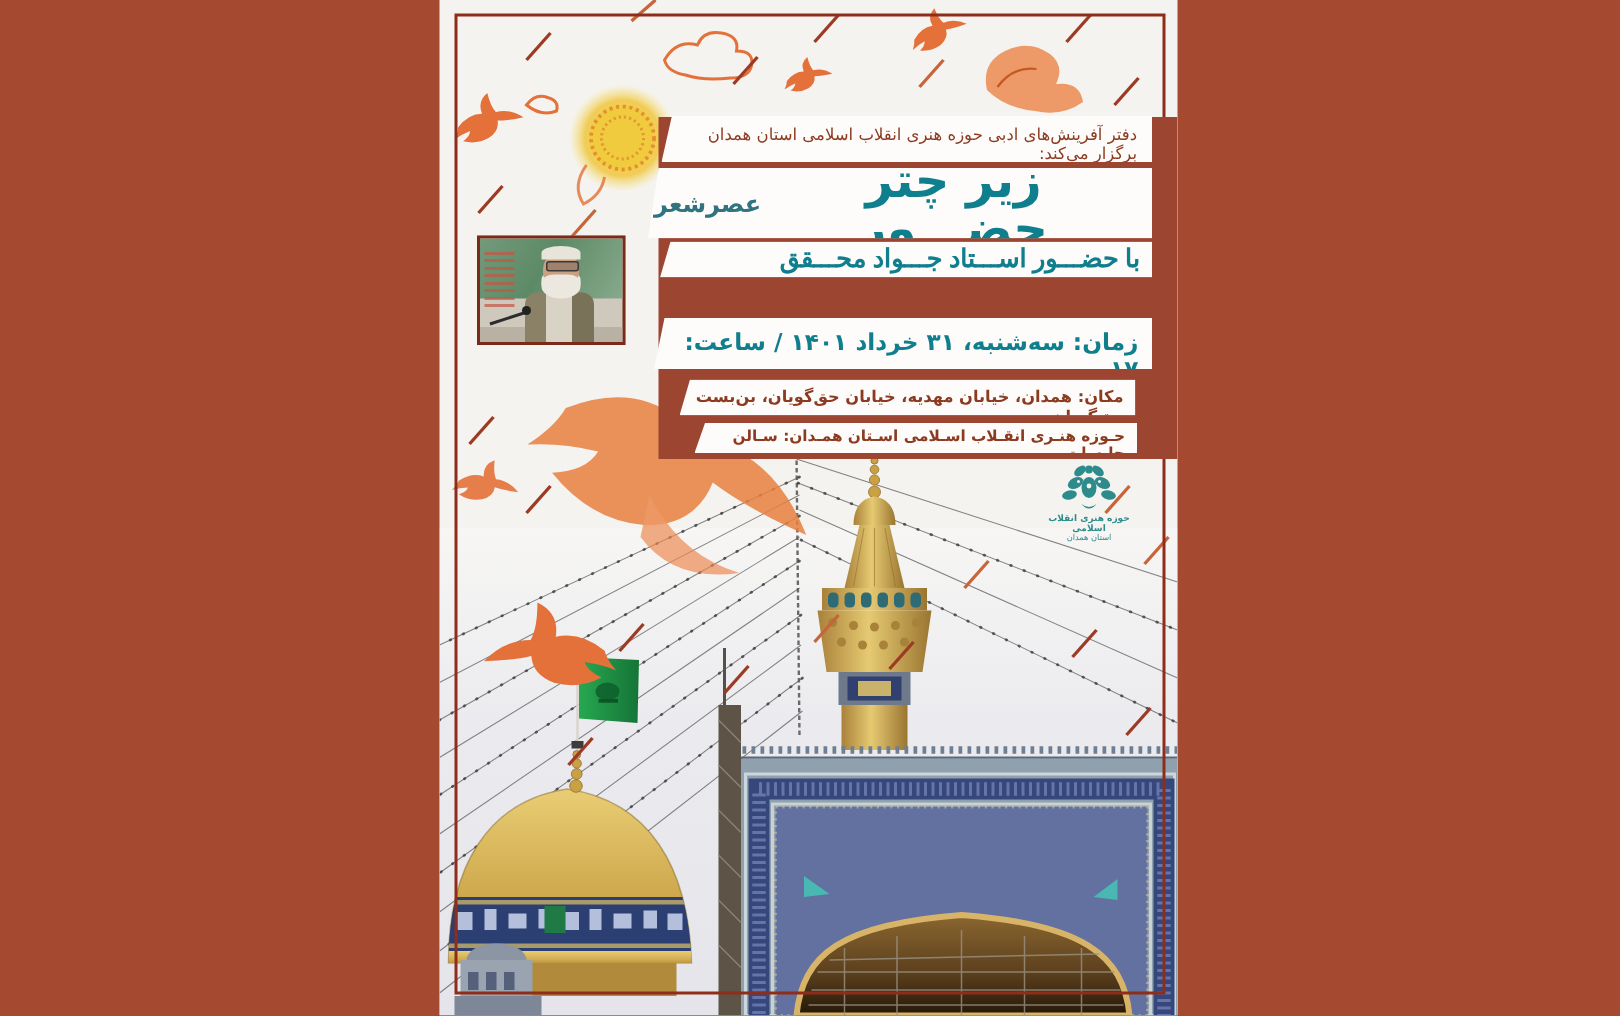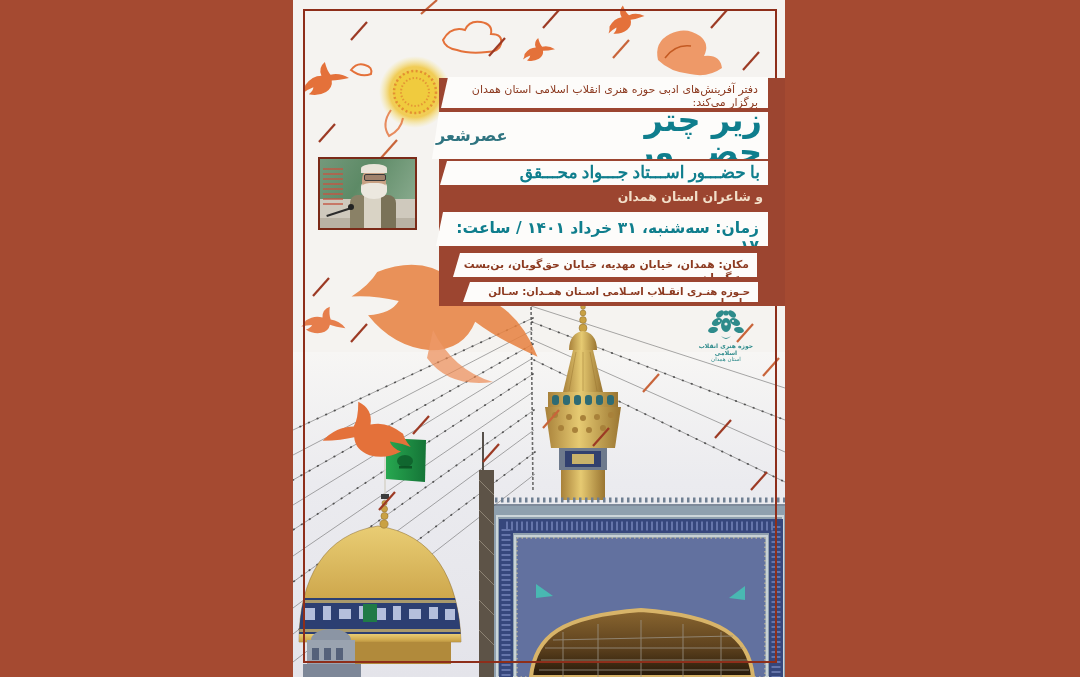--- a/index.html
+++ b/index.html
@@ -8,21 +8,21 @@
   .stage{position:absolute;inset:0;}
   .poster{position:absolute;left:293px;top:0;width:492px;height:677px;background:#f5f3f0;overflow:hidden;}
   .abs{position:absolute;}
   .border-line{position:absolute;left:10px;top:9px;width:470px;height:650px;border:2px solid #8e2e1a;z-index:6;}
   .red-panel{position:absolute;left:146px;top:78px;width:346px;height:228px;background:#9c4530;z-index:7;}
   .band{position:absolute;background:#fdfcfa;z-index:8;direction:rtl;box-sizing:border-box;
         clip-path:polygon(7px 0,100% 0,100% 100%,0 100%);}
   .b1{left:148px;top:77px;width:327px;height:31px;padding:6px 10px 0 6px;
       font-size:11px;font-weight:normal;color:#8c3a20;text-align:right;letter-spacing:0px;}
   .b2{left:139px;top:112px;width:336px;height:47px;display:flex;align-items:center;justify-content:flex-end;
-      direction:ltr;padding:0 6px 0 4px;}
+      direction:ltr;padding:0 6px 0 4px;text-align:center;}
   .b2 .prefix{font-size:16px;font-weight:bold;color:#2f7480;direction:rtl;margin-right:2px;}
   .b2 .main{font-size:32px;font-weight:bold;color:#0f7e8d;direction:rtl;letter-spacing:1px;line-height:1;}
   .b3{left:147px;top:161px;width:328px;height:24px;padding:2px 8px 0 6px;
       font-size:17px;font-weight:bold;color:#0f7e8d;text-align:right;line-height:1.2;font-family:Liberation Serif, serif;}
   .poets{position:absolute;left:146px;top:185px;width:324px;height:25px;z-index:8;direction:rtl;
       font-size:12.5px;font-weight:bold;color:#f2dfc9;text-align:right;padding:4px 10px 0 0;}
   .b5{left:143px;top:212px;width:332px;height:34px;padding:7px 9px 0 6px;
       font-size:15.5px;font-weight:bold;color:#0f7e8d;text-align:right;}
   .b6{left:160px;top:253px;width:304px;height:24px;padding:5px 8px 0 6px;
       font-size:10.8px;font-weight:bold;color:#8c3a20;text-align:right;}
@@ -321,21 +321,20 @@
 
   <div class="band b1" dir="rtl">دفتر آفرینش‌های ادبی حوزه هنری انقلاب اسلامی استان همدان برگزار می‌کند:</div>
 
   <div class="band b2">
     <span class="prefix">عصرشعر</span>
     <span class="main">زیر چتر حضـــور</span>
   </div>
 
   <div class="band b3" dir="rtl">با حضـــور اســـتاد جـــواد محـــقق</div>
 
-  <div class="poets">و شاعران استان همدان</div>
 
   <div class="band b5" dir="rtl">زمان: سه‌شنبه، ۳۱ خرداد ۱۴۰۱ / ساعت: ۱۷</div>
 
   <div class="band b6" dir="rtl">مکان: همدان، خیابان مهدیه، خیابان حق‌گویان، بن‌بست حق‌گویان</div>
 
   <div class="band b7" dir="rtl">حـوزه هنـری انقـلاب اسـلامی اسـتان همـدان: سـالن جلـسات</div>
 
   <div class="photo">
     <div class="banner"></div>
     <div class="banner-text"></div>

